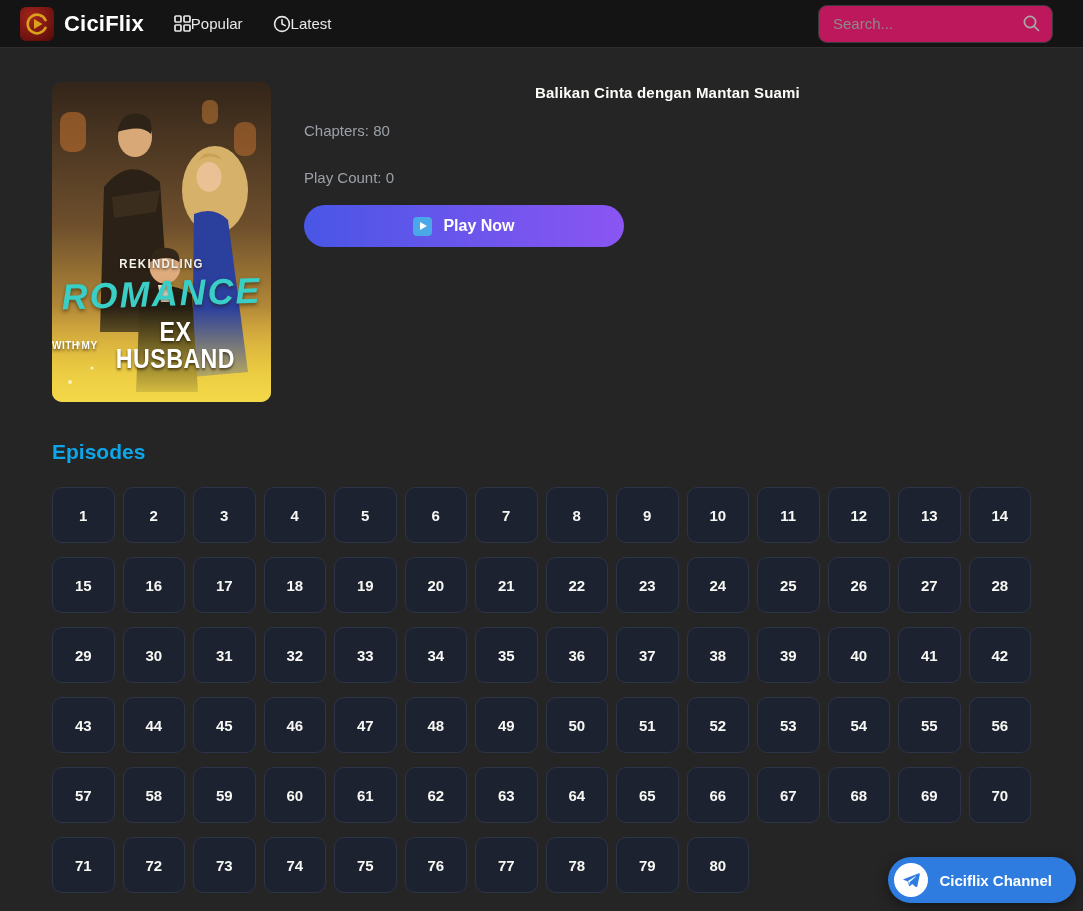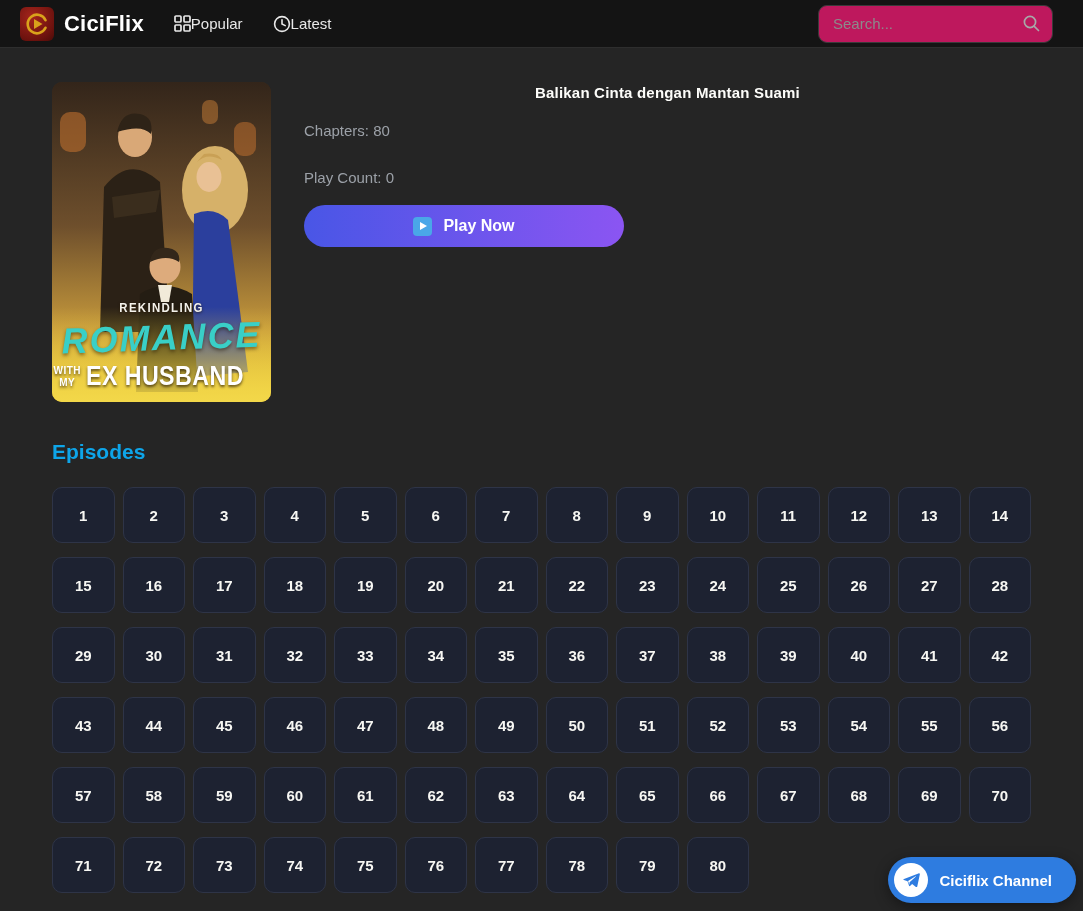--- a/index.html
+++ b/index.html
@@ -68,21 +68,21 @@
   .poster {
     position: relative;
     width: 219px; height: 320px;
     border-radius: 10px;
     overflow: hidden;
     flex: 0 0 auto;
     background: #3a2a1c;
   }
   .poster svg { position: absolute; inset: 0; }
   .poster-text {
-    position: absolute; left: 0; right: 0; bottom: 12px;
+    position: absolute; left: 0; right: 0; bottom: 29px;
     text-align: center;
     line-height: 1;
   }
   .poster-tagline {
     font-size: 13px; font-weight: 800; letter-spacing: 1.5px;
     color: #f4f2ec;
     text-shadow: 0 1px 3px rgba(40,25,5,.8);
     transform: scaleX(0.88);
   }
   .poster-romance {
@@ -91,21 +91,21 @@
     letter-spacing: 2px;
     margin-top: 6px;
     transform: rotate(-2deg);
     text-shadow: 0 2px 4px rgba(40,25,5,.55);
   }
   .poster-sub {
     display: flex; align-items: center; justify-content: center;
     gap: 5px; margin-top: 7px;
     text-shadow: 0 2px 3px rgba(40,25,5,.7);
   }
-  .poster-withmy { display: flex; flex-direction: column; gap: 2px; }
+  .poster-withmy { display: flex; flex-direction: row; gap: 2px; }
   .poster-withmy span {
     font-size: 10px; font-weight: 800; color: #fff; letter-spacing: .5px;
   }
   .poster-subject {
     font-size: 27px; font-weight: 800; color: #fff;
     transform: scaleX(0.86); transform-origin: left center;
     letter-spacing: 0.5px;
   }
 
   

